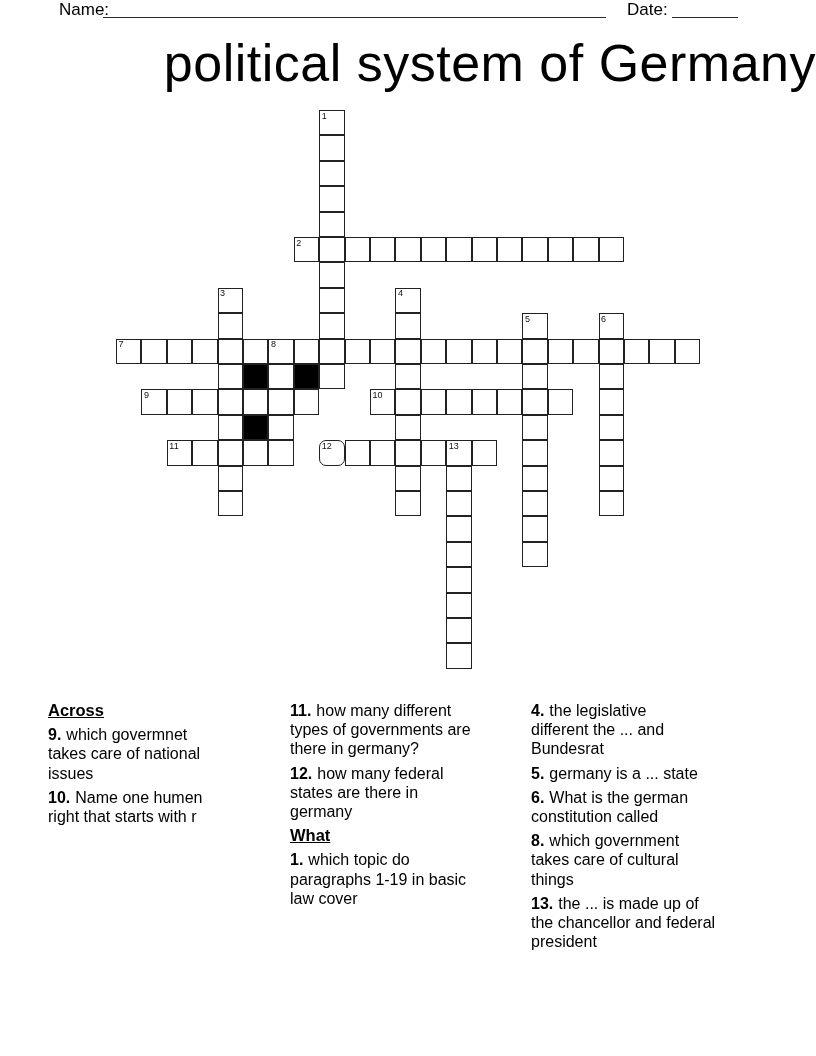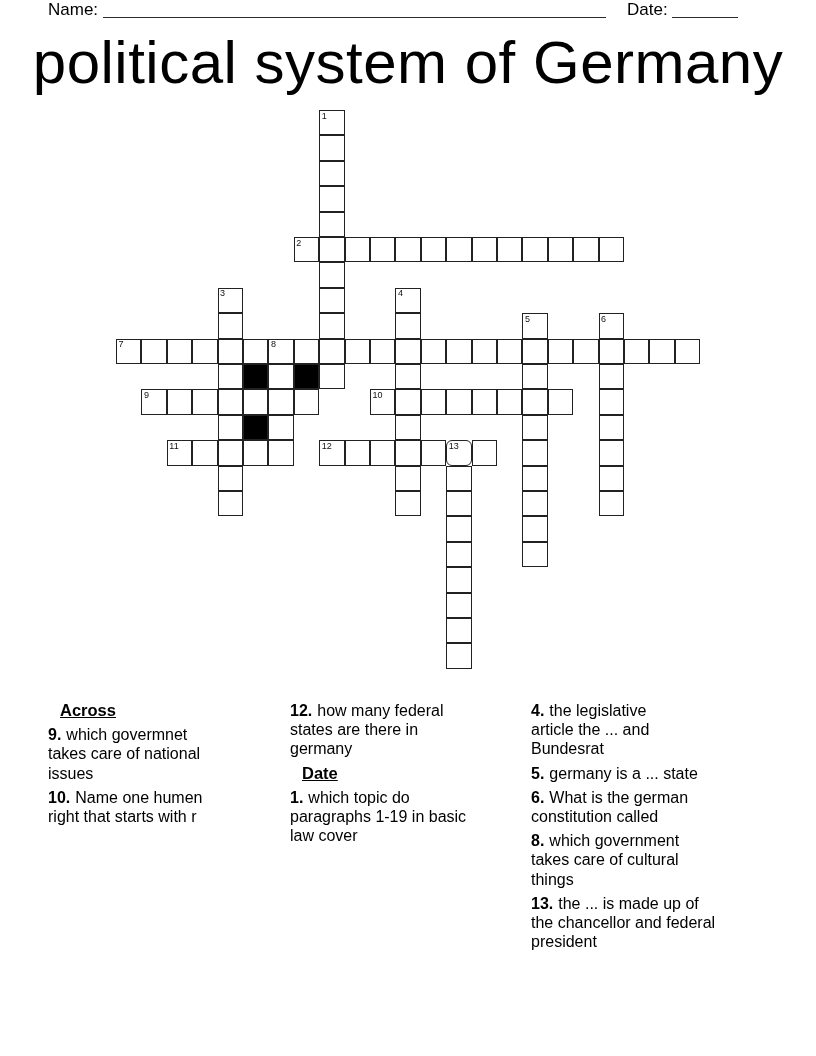--- a/index.html
+++ b/index.html
@@ -20,33 +20,33 @@
     font-size: 17px;
     line-height: 17px;
     color: #000;
   }
   .hdr-line {
     position: absolute;
     top: 0;
     height: 17px;
     border-bottom: 1.7px solid #2b2b2b;
   }
-  #name-label { left: 48px; }
+  #name-label { left: 59px; }
   #name-line  { left: 103px; width: 503px; }
   #date-label { left: 627px; }
   #date-line  { left: 672px; width: 66px; }
 
   
   .title {
     position: absolute;
     top: 34px;
     left: 0;
     width: 100%;
-    text-align: center;
-    font-size: 60px;
+    text-align: right;
+    font-size: 52px;
     line-height: 58px;
     font-weight: 400;
     letter-spacing: 0.5px;
     color: #000;
   }
 
   
   #grid { position: absolute; left: 0; top: 0; }
   .cell {
     position: absolute;
@@ -71,21 +71,21 @@
   .clue-col {
     position: absolute;
     top: 701px;
     font-size: 16px;
     line-height: 19.2px;
   }
   #clue-col-1 { left: 48px;  width: 242px; }
   #clue-col-2 { left: 290px; width: 238px; }
   #clue-col-3 { left: 531px; width: 252px; }
   .clue-header {
-    margin: 0 0 5px 12px;
+    margin: 0 0 5px 0;
     font-weight: bold;
     font-size: 16.5px;
     text-decoration: underline;
   }
   .clue { margin: 0 0 5px 0; }
   .cnum { font-weight: bold; margin-right: 5px; }
   .ctext { white-space: pre-line; }
 </style>
 </head>
 <body>
@@ -200,28 +200,28 @@
       <div class="cell" style="left: 395.4px; top: 414.8px;"></div>
       <div class="cell" style="left: 522.4px; top: 414.8px;"></div>
       <div class="cell" style="left: 598.6px; top: 414.8px;"></div>
       <div class="cell" style="left: 166.8px; top: 440.2px;">
         <span class="num">11</span>
       </div>
       <div class="cell" style="left: 192.2px; top: 440.2px;"></div>
       <div class="cell" style="left: 217.6px; top: 440.2px;"></div>
       <div class="cell" style="left: 243px; top: 440.2px;"></div>
       <div class="cell" style="left: 268.4px; top: 440.2px;"></div>
-      <div class="cell" style="left: 319.2px; top: 440.2px;">
+      <div class="cell" style="left: 319.2px; top: 440.2px; border-radius: 7px;">
         <span class="num">12</span>
       </div>
       <div class="cell" style="left: 344.6px; top: 440.2px;"></div>
       <div class="cell" style="left: 370px; top: 440.2px;"></div>
       <div class="cell" style="left: 395.4px; top: 440.2px;"></div>
       <div class="cell" style="left: 420.8px; top: 440.2px;"></div>
-      <div class="cell" style="left: 446.2px; top: 440.2px; border-radius: 6px;">
+      <div class="cell" style="left: 446.2px; top: 440.2px;">
         <span class="num">13</span>
       </div>
       <div class="cell" style="left: 471.6px; top: 440.2px;"></div>
       <div class="cell" style="left: 522.4px; top: 440.2px;"></div>
       <div class="cell" style="left: 598.6px; top: 440.2px;"></div>
       <div class="cell" style="left: 217.6px; top: 465.6px;"></div>
       <div class="cell" style="left: 395.4px; top: 465.6px;"></div>
       <div class="cell" style="left: 446.2px; top: 465.6px;"></div>
       <div class="cell" style="left: 522.4px; top: 465.6px;"></div>
       <div class="cell" style="left: 598.6px; top: 465.6px;"></div>
@@ -243,32 +243,35 @@
   <div class="clue-col" id="clue-col-1">
     <p class="clue-header">Across</p>
     <p class="clue"><b class="cnum">9.</b><span class="ctext">which govermnet
 takes care of national
 issues</span></p>
     <p class="clue"><b class="cnum">10.</b><span class="ctext">Name one humen
 right that starts with r</span></p>
   </div>
 
   <div class="clue-col" id="clue-col-2">
+    <p class="clue"><b class="cnum">11.</b><span class="ctext">how many different
+types of governments are
+there in germany?</span></p>
     <p class="clue"><b class="cnum">12.</b><span class="ctext">how many federal
 states are there in
 germany</span></p>
-    <p class="clue-header">Date</p>
+    <p class="clue-header">What</p>
     <p class="clue"><b class="cnum">1.</b><span class="ctext">which topic do
 paragraphs 1-19 in basic
 law cover</span></p>
   </div>
 
   <div class="clue-col" id="clue-col-3">
     <p class="clue"><b class="cnum">4.</b><span class="ctext">the legislative
-article the ... and
+different the ... and
 Bundesrat</span></p>
     <p class="clue"><b class="cnum">5.</b><span class="ctext">germany is a ... state</span></p>
     <p class="clue"><b class="cnum">6.</b><span class="ctext">What is the german
 constitution called</span></p>
     <p class="clue"><b class="cnum">8.</b><span class="ctext">which government
 takes care of cultural
 things</span></p>
     <p class="clue"><b class="cnum">13.</b><span class="ctext">the ... is made up of
 the chancellor and federal
 president</span></p>

